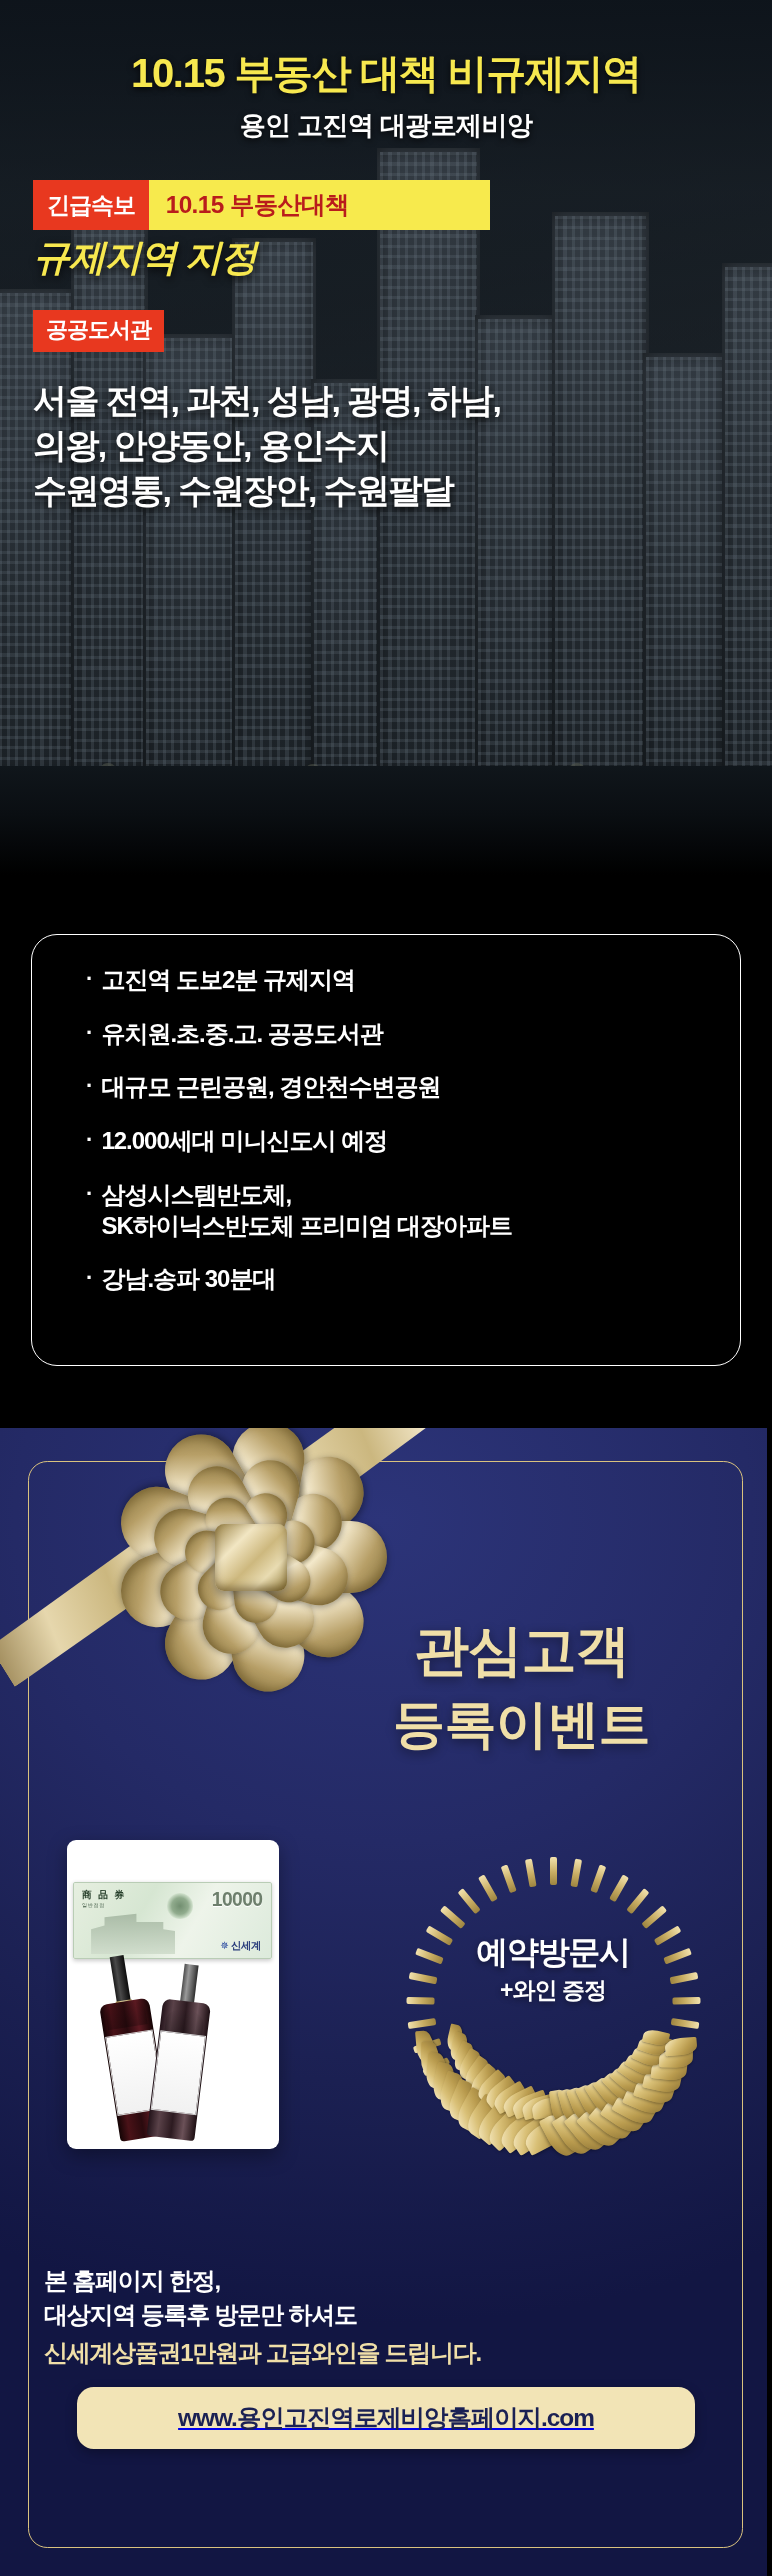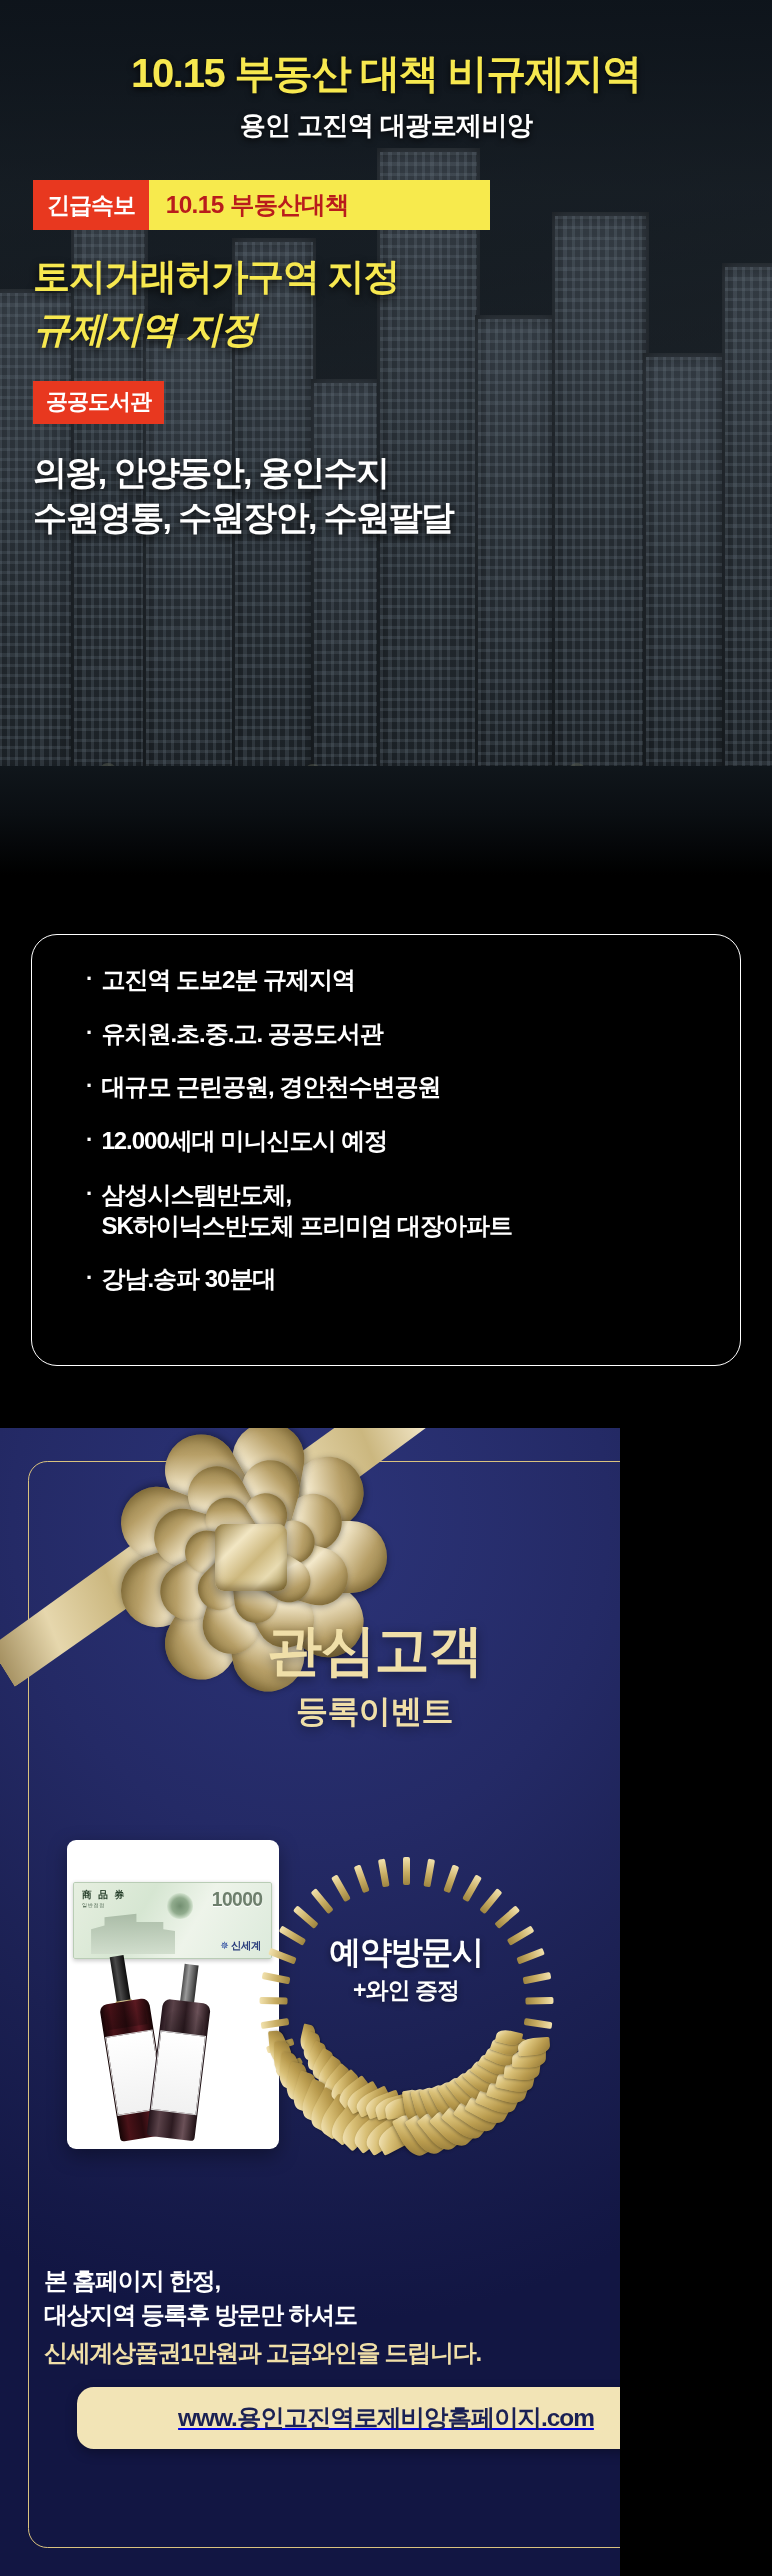--- a/index.html
+++ b/index.html
@@ -83,21 +83,21 @@
     display:flex; align-items:flex-start; color:#fff;
     font-size:24px; font-weight:bold; letter-spacing:-1px; line-height:1.28;
     margin-bottom:23px;
   }
   .feature-item:last-child{ margin-bottom:0; }
   .dot{ flex:0 0 auto; width:15.4px; font-size:22px; line-height:1.28; }
   .feature-text{ flex:1 1 auto; white-space:pre-line; }
 
   
   .event{
-    position:relative; width:620px; height:1148px; overflow:hidden;
+    position:relative; width:767px; height:1148px; overflow:hidden;
     background:
       radial-gradient(120% 70% at 50% 8%, #2c3479 0%, #242a66 40%, #1b2052 70%, #121643 100%),
       #141a4a;
   }
   .gold-frame{
     position:absolute; left:28px; top:33px; width:715px; height:1087px;
     border:1.9px solid #D9C27E; border-radius:19.3px; pointer-events:none;
   }
 
   
@@ -124,21 +124,21 @@
     background:linear-gradient(135deg,#9a8347 0%,#f2e6c3 30%,#cdb87e 55%,#e9dcb2 75%,#96803f 100%);
     box-shadow:inset 0 -3.9px 9px rgba(80,60,20,.6), 0 3.9px 10.3px rgba(0,0,0,.4);
   }
 
   .event-head{ position:absolute; right:33px; top:193px; width:425px; text-align:center; z-index:8; }
   .event-title{
     color:#F0DFA8; font-size:55px; font-weight:bold; letter-spacing:-1.3px;
     line-height:1.06; text-shadow:0 2.6px 10.3px rgba(0,0,0,.45);
   }
   .event-sub{
-    color:#F0DFA8; font-size:32px; font-weight:bold; letter-spacing:-0.6px;
+    color:#F0DFA8; font-size:52px; font-weight:bold; letter-spacing:-0.6px;
     margin-top:10.3px; text-shadow:0 2.6px 10.3px rgba(0,0,0,.45);
   }
 
   
   .gift-card{
     position:absolute; left:67px; top:412px; width:212px; height:309px;
     background:#fff; border-radius:9px; box-shadow:0 6.4px 19.3px rgba(0,0,0,.35);
     overflow:hidden; z-index:8;
   }
   .cert{
@@ -238,26 +238,26 @@
 
   <div class="hero-inner">
     <div class="title-main">10.15 부동산 대책 비규제지역</div>
     <div class="title-sub">용인 고진역 대광로제비앙</div>
 
     <div class="breaking">
       <div class="breaking-tag">긴급속보</div>
       <div class="breaking-body">10.15 부동산대책</div>
     </div>
 
-    <div class="big-line">토지거래허가구역 지정</div>
     <div class="big-line" style="margin-top:2.6px;font-style:italic;">규제지역 지정</div>
 
     <div class="target-tag">공공도서관</div>
 
     <div class="region-list">
+      <div class="region-line">서울 전역, 과천, 성남, 광명, 하남,</div>
       <div class="region-line">의왕, 안양동안, 용인수지</div>
       <div class="region-line">수원영통, 수원장안, 수원팔달</div>
     </div>
   </div>
 </section>
 
 <section class="features">
   <div class="feature-box">
     <div class="feature-list">
       <div class="feature-item">

